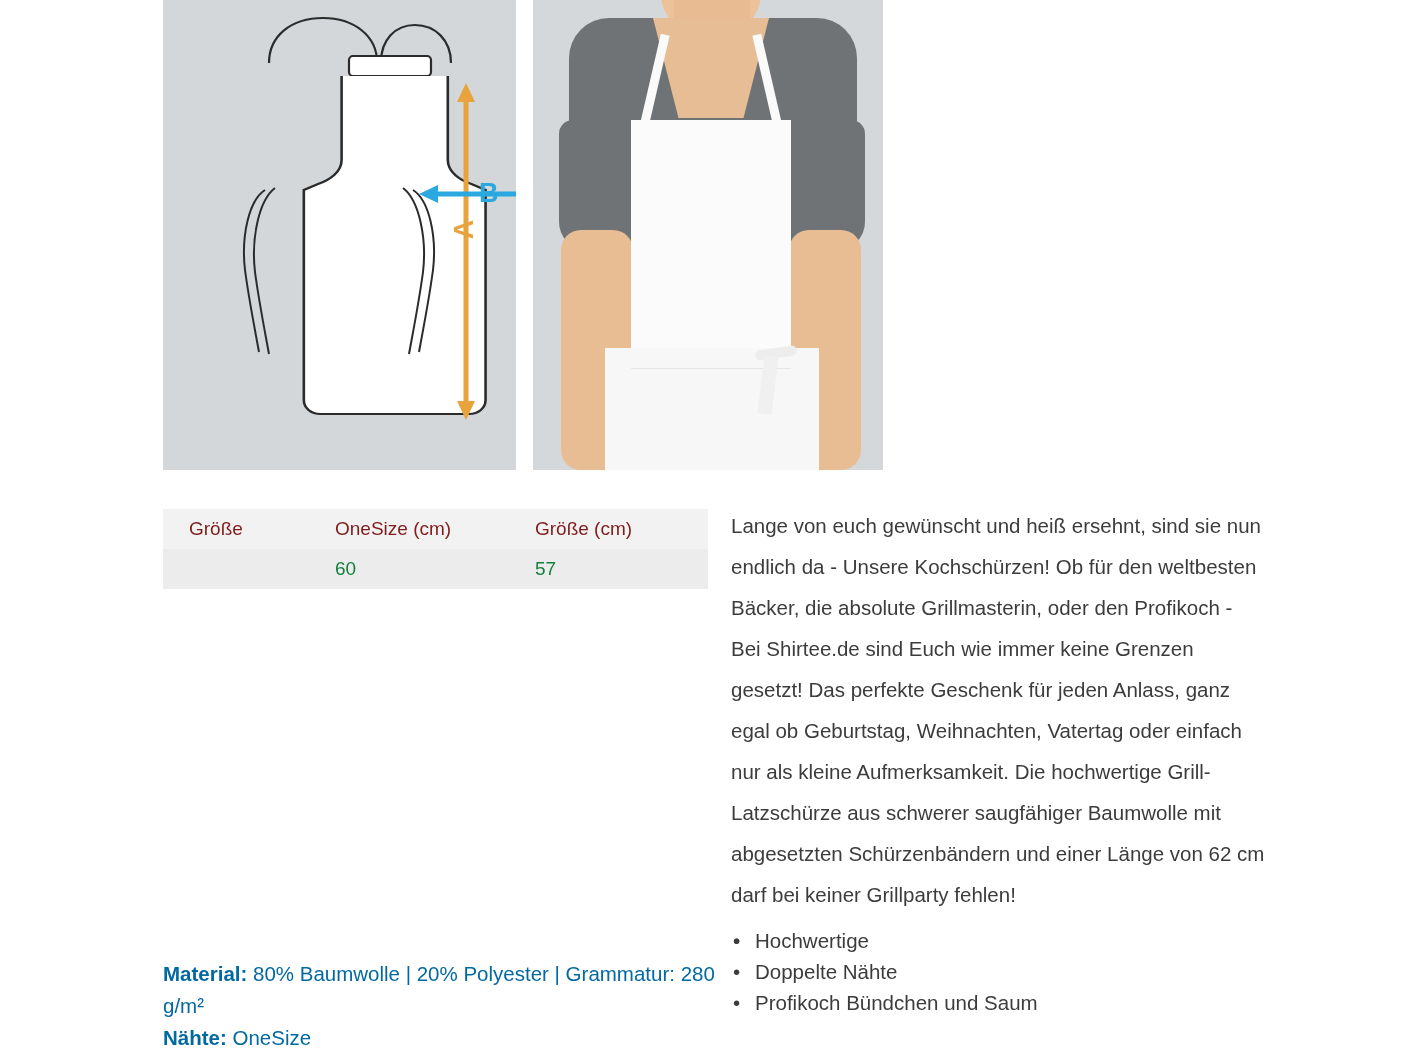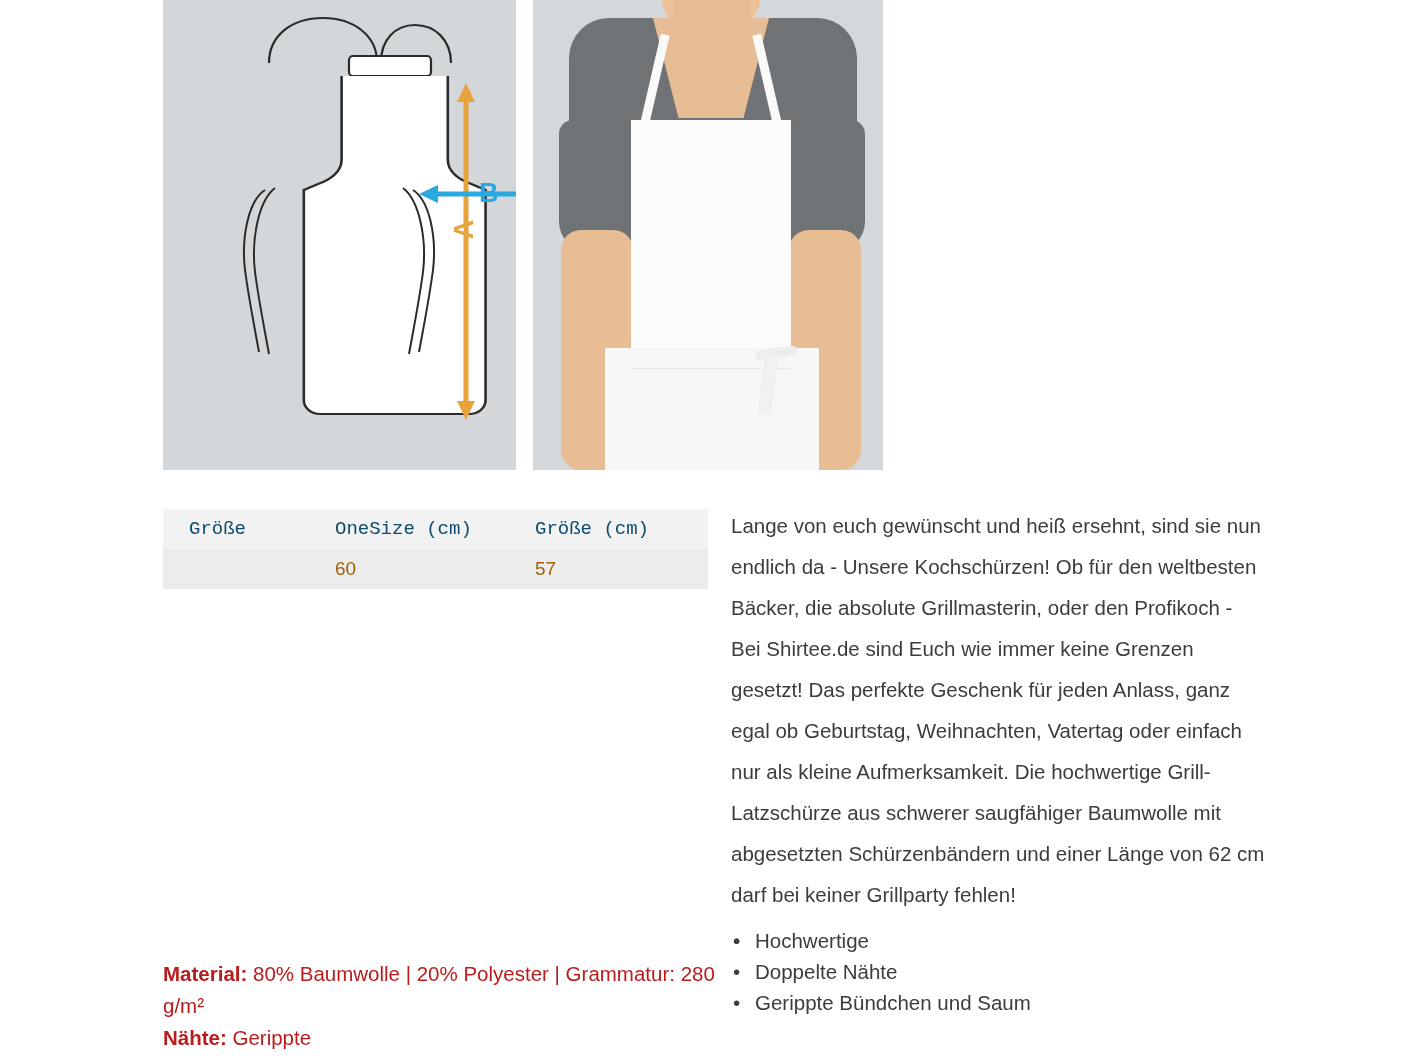--- a/index.html
+++ b/index.html
@@ -113,22 +113,22 @@
     border-collapse: collapse;
     font-size: 19px;
   }
   .size-table th, .size-table td {
     text-align: left;
     font-weight: normal;
     padding: 9px 0 9px 0;
   }
   .size-table thead tr { background: #f2f2f2; }
   .size-table tbody tr { background: #ececec; }
-  .size-table th { color: #0c4a6e; font-family: Liberation Mono, monospace; }
-  .size-table td { color: #a16207; }
+  .size-table th { color: #7f1d1d; }
+  .size-table td { color: #15803d; }
   .col-a { width: 172px; padding-left: 26px !important; }
   .col-b { width: 200px; }
   .col-c { width: 173px; }
 
   
   .desc {
     position: absolute;
     left: 731px;
     top: 505px;
     width: 535px;
@@ -159,21 +159,21 @@
   }
 
   
   .material {
     position: absolute;
     left: 163px;
     top: 958px;
     width: 560px;
     font-size: 20.5px;
     line-height: 32px;
-    color: #b91c1c;
+    color: #0369a1;
   }
   .material b { font-weight: bold; }
 </style>
 </head>
 <body>
 
 <div class="page">
 
   <div class="panel-diagram">
     <svg width="353" height="470" viewBox="0 0 353 470">
@@ -250,26 +250,26 @@
     <li>
       <span class="bullet">•</span>
       <span>Hochwertige</span>
     </li>
     <li>
       <span class="bullet">•</span>
       <span>Doppelte Nähte</span>
     </li>
     <li>
       <span class="bullet">•</span>
-      <span>Gerippte Bündchen und Saum</span>
+      <span>Profikoch Bündchen und Saum</span>
     </li>
   </ul>
 
   <div class="material">
     <div>
       <b>Material:</b><span> 80% Baumwolle | 20% Polyester | Grammatur: 280 g/m²</span>
     </div>
     <div>
-      <b>Nähte:</b><span> Gerippte</span>
+      <b>Nähte:</b><span> OneSize</span>
     </div>
   </div>
 
 </div>
 
 </body></html>

